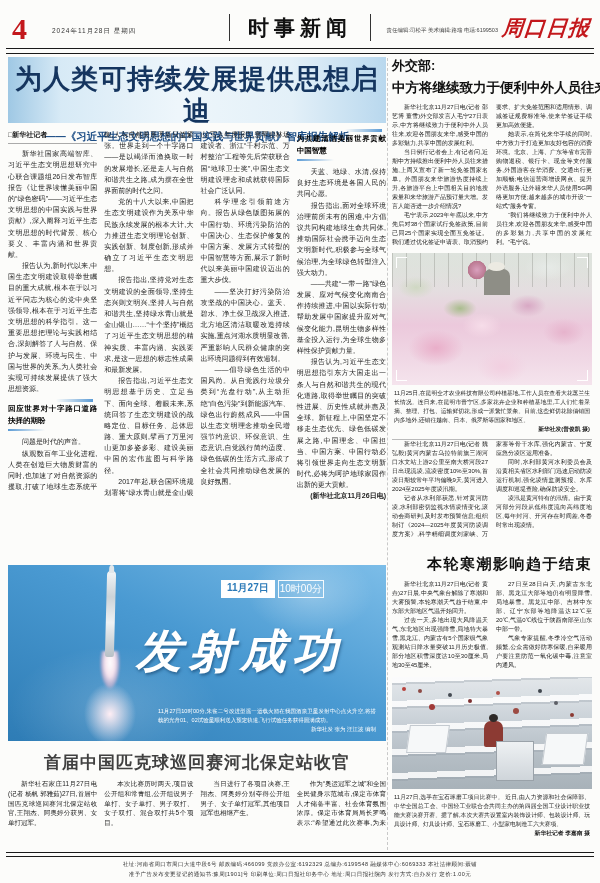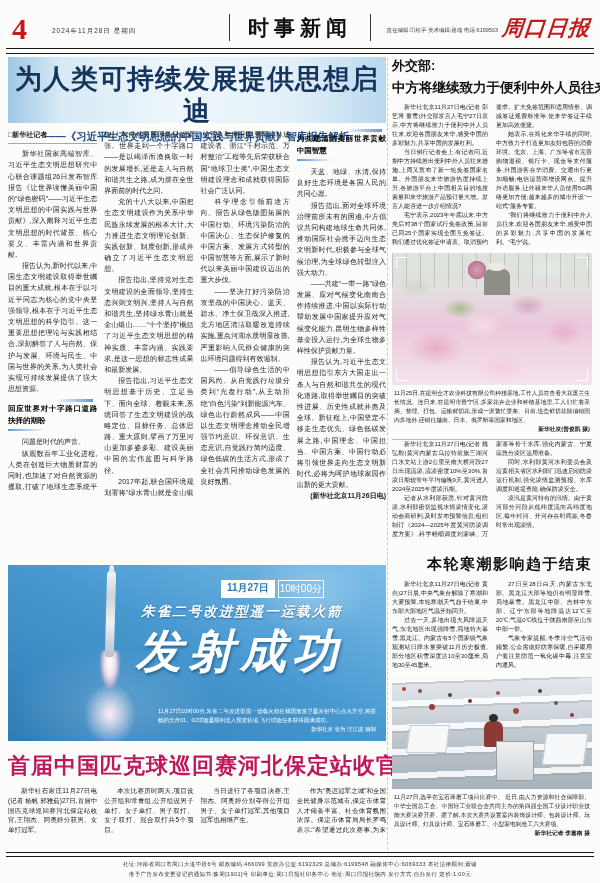--- a/index.html
+++ b/index.html
@@ -56,22 +56,22 @@
   .badge{position:absolute;right:62px;top:15px;display:flex;font-size:10px;line-height:1.4;}
   .badge .b1{background:#fff;color:#2b7ab8;font-weight:bold;padding:1px 6px;}
   .badge .b2{border:1px solid rgba(255,255,255,.92);color:#fff;padding:1px 1px;margin-left:3px;}
   .r-sub{position:absolute;right:26px;top:38px;width:236px;text-align:center;color:#fff;font-size:13.5px;font-weight:bold;
          font-family:"Liberation Serif",serif;font-style:italic;letter-spacing:2px;text-shadow:0 1px 2px rgba(0,40,80,.45);}
   .r-big{position:absolute;right:12px;top:56px;width:268px;text-align:center;color:#fff;font-size:46px;font-weight:900;
          font-family:"Liberation Serif",serif;font-style:italic;letter-spacing:6px;text-shadow:1px 2px 3px rgba(10,50,90,.5);}
   .r-cap{position:absolute;right:10px;bottom:8px;width:218px;margin:0;font-size:5.5px;line-height:1.5;color:#fff;text-align:justify;}
   .r-credit{display:block;text-align:right;margin-top:1px;}
 
-  .pickle-head{margin:10px 0 5px;text-align:center;font-size:22px;font-weight:900;
-               font-family:"Liberation Serif",serif;color:#be185d;letter-spacing:1px;white-space:nowrap;}
+  .pickle-head{margin:10px 0 5px;text-align:center;font-size:17px;font-weight:900;
+               font-family:"Liberation Serif",serif;color:#404040;letter-spacing:1px;white-space:nowrap;}
   .pickle-body{height:58px;overflow:hidden;font-size:6.5px;line-height:1.5;text-align:justify;}
 
   
   .right-col{position:absolute;left:392px;top:57px;width:200px;}
   .kicker{font-size:13px;font-weight:bold;color:#111;}
   .news-head{margin:4px 0 6px;font-weight:900;font-family:"Liberation Serif",serif;color:#111;white-space:nowrap;}
   .mfa-head{font-size:13.5px;}
   .yr-head{font-size:12.5px;text-align:center;margin-top:7px;}
   .cw-head{font-size:15px;text-align:right;letter-spacing:1.5px;margin-top:9px;}
   .news-body{font-size:6px;line-height:1.5;text-align:justify;overflow:hidden;}
@@ -171,21 +171,20 @@
     </div>
 
     <figure class="rocket" style="margin:8px 0 0;">
       <div class="smoke"></div>
       <div class="flame"></div>
       <div class="rkt"></div>
       <div class="badge">
         <span class="b1">11月27日</span>
         <span class="b2">10时00分</span>
       </div>
-      <div class="r-sub">朱雀二号改进型遥一运载火箭</div>
       <div class="r-big">发射成功</div>
       <p class="r-cap">
         <span>11月27日10时00分,朱雀二号改进型遥一运载火箭在我国酒泉卫星发射中心点火升空,将搭载的光舟01、02试验星顺利送入预定轨道,飞行试验任务获得圆满成功。</span>
         <span class="r-credit">新华社发 张为 汪江波 编制</span>
       </p>
     </figure>
 
     <h2 class="pickle-head">首届中国匹克球巡回赛河北保定站收官</h2>
     <div class="pickle-body cols4">
       <p>新华社石家庄11月27日电(记者 杨帆 郭雅茹)27日,首届中国匹克球巡回赛河北保定站收官,王翔杰、阿奥婷分获男、女单打冠军。</p>

